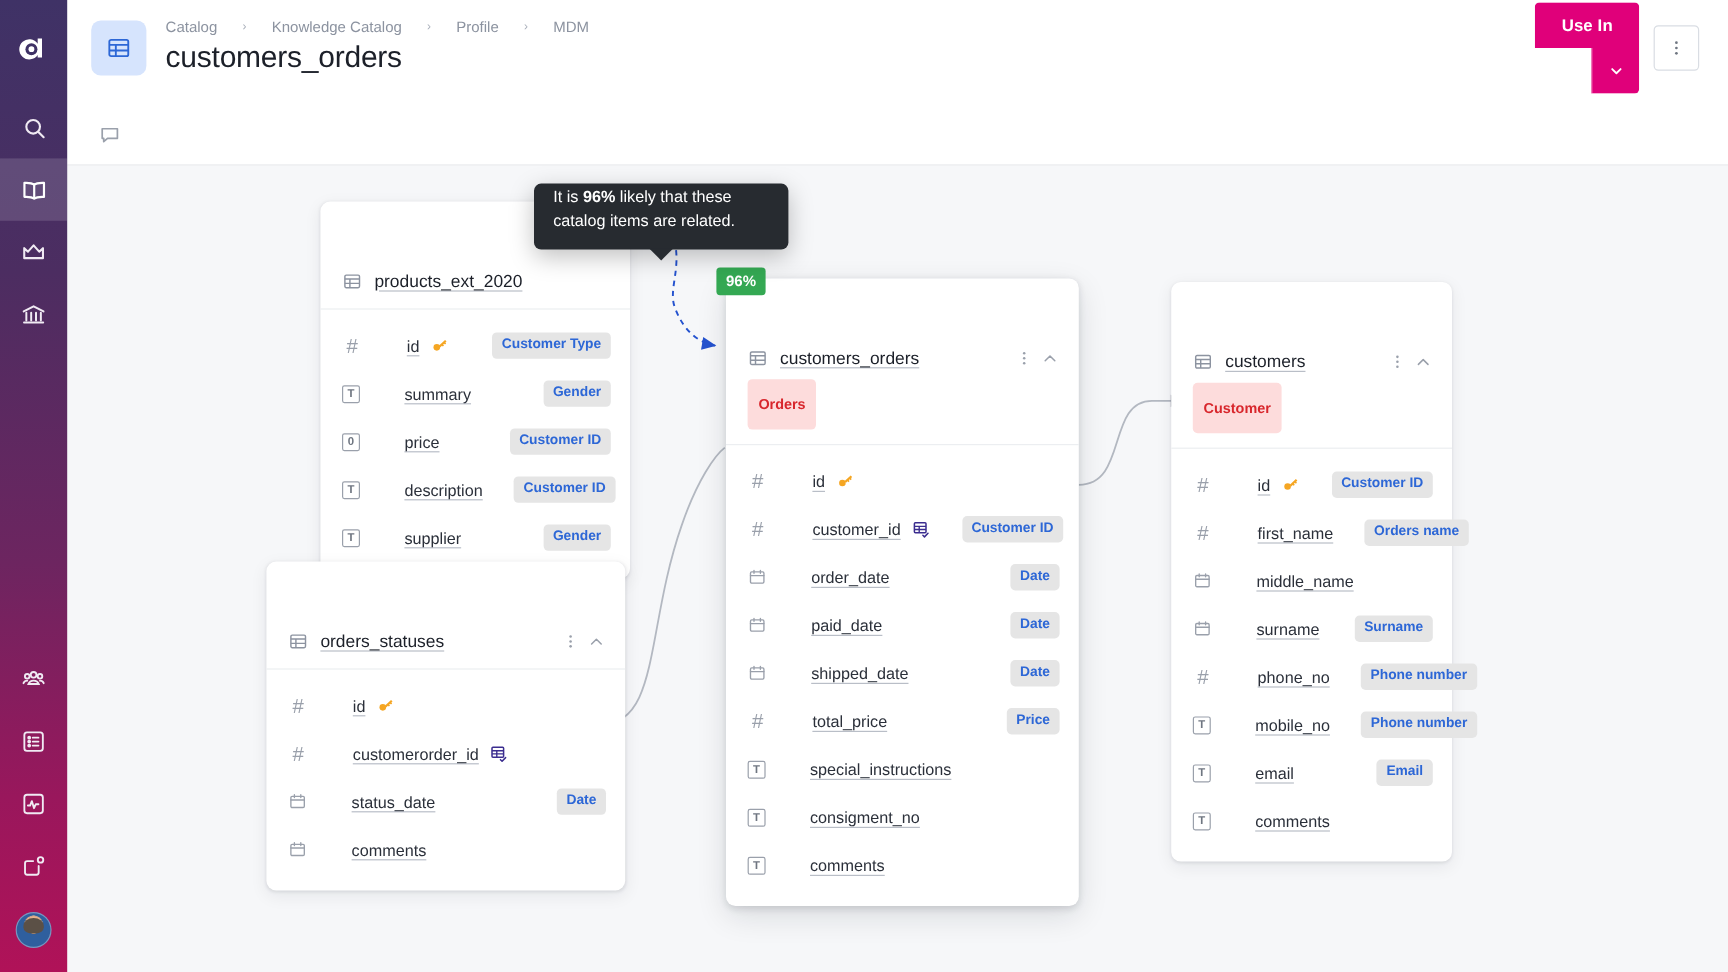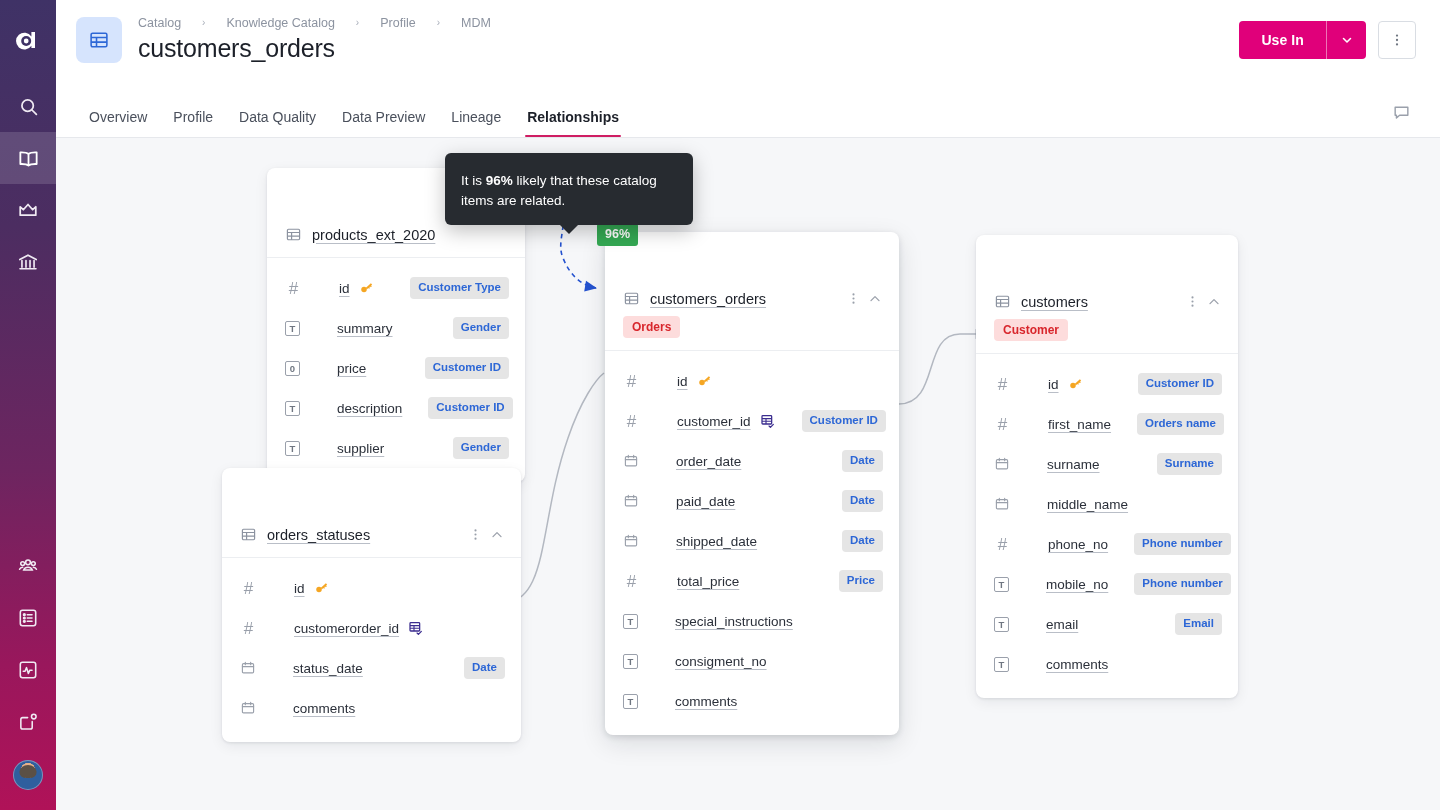--- a/index.html
+++ b/index.html
@@ -56,21 +56,21 @@
     background: #d6e4fd; display: flex; align-items: center; justify-content: center;
     margin-right: 16px;
   }
   .head-text { flex: 1 1 auto; min-width: 0; }
   .breadcrumb { display: flex; align-items: center; font-size: 12.5px; color: #8c93a0; line-height: 1; margin-bottom: 5px; gap: 14px; }
   .breadcrumb .crumb { cursor: pointer; white-space: nowrap; }
   .breadcrumb .sep { margin: 0 7px; font-size: 10px; color: #a9afba; }
   .page-title { font-size: 25px; font-weight: 400; color: #1c2029; letter-spacing: -0.2px; line-height: 1.15; }
 
   .head-actions { display: flex; align-items: center; gap: 12px; flex: 0 0 auto; }
-  .split-btn { display: flex; align-items: flex-end; border-radius: 4px; overflow: hidden; }
+  .split-btn { display: flex; align-items: flex-end; border-radius: 4px; overflow: hidden; flex-direction: column; }
   .btn-primary {
     background: #e0007a; color: #fff; border: none; font-size: 14px; font-weight: 700;
     padding: 0 22px; height: 38px; cursor: pointer; font-family: inherit; letter-spacing: .1px;
   }
   .btn-caret {
     background: #e0007a; border: none; border-left: 1px solid rgba(255,255,255,.45);
     width: 40px; height: 38px; display: flex; align-items: center; justify-content: center; cursor: pointer;
   }
   .btn-ghost {
     width: 38px; height: 38px; border: 1px solid #d9dde3; border-radius: 4px; background: #fff;
@@ -109,21 +109,21 @@
   .card-head { padding: 14px 16px 12px 18px; border-bottom: 1px solid #eceef1; }
   .card-head.tight { padding-bottom: 14px; }
   .card-head-row { display: flex; align-items: center; gap: 10px; margin-top: 44px; }
   .card-title {
     font-size: 14.5px; color: #1c2029; text-decoration: underline;
     text-decoration-color: #b9bec7; text-underline-offset: 3px; cursor: pointer;
     flex: 1 1 auto; white-space: nowrap;
   }
   .card-head-acts { display: flex; align-items: center; gap: 6px; flex: 0 0 auto; }
   .chip {
-    display: inline-block; margin-top: 9px; padding: 3px 9px; border-radius: 4px;
+    display: inline-block; margin-top: 9px; padding: 13px 9px; border-radius: 4px;
     font-size: 12px; font-weight: 700; background: #fddcdc; color: #d8262c; line-height: 1.35;
   }
   .card-body { padding: 10px 0 14px; }
   .field {
     display: flex; align-items: center; height: 40px; padding: 0 16px 0 18px; gap: 9px;
   }
   .field-name {
     font-size: 13.5px; color: #2b303a; text-decoration: underline;
     text-decoration-color: #b9bec7; text-underline-offset: 3px; cursor: pointer; white-space: nowrap; margin-left: 28px;
   }
@@ -143,21 +143,21 @@
 
   
   .prob {
     position: absolute; z-index: 20; background: #34a853; color: #fff; font-weight: 700;
     font-size: 12.5px; padding: 3px 8px; border-radius: 3px; line-height: 1.35; cursor: pointer;
   }
 
   
   .tooltip {
     position: absolute; z-index: 60; background: #272b30; color: #fff;
-    border-radius: 6px; padding: 18px 16px 14px; width: 248px;
+    border-radius: 6px; padding: 1px 16px 14px; width: 212px;
     font-size: 13.5px; line-height: 1.48; box-shadow: 0 6px 20px rgba(0,0,0,.25);
   }
   .tooltip b { font-weight: 700; }
   .tooltip::after {
     content: ""; position: absolute; left: 50%; bottom: -9px; transform: translateX(-50%);
     border-left: 10px solid transparent; border-right: 10px solid transparent;
     border-top: 10px solid #272b30;
   }
 </style>
 </head>
@@ -292,28 +292,20 @@
               <circle cx="12" cy="5.4" r="1.7"></circle>
                 <circle cx="12" cy="12" r="1.7"></circle>
                 <circle cx="12" cy="18.6" r="1.7"></circle>
             </svg>
           </span>
         </button>
       </div>
     </header>
 
     <div class="tabbar">
-      <div class="tabs">
-        <div class="tab">Overview</div>
-        <div class="tab">Profile</div>
-        <div class="tab">Data Quality</div>
-        <div class="tab">Data Preview</div>
-        <div class="tab">Lineage</div>
-        <div class="tab active">Relationships</div>
-      </div>
       <div class="tab-right">
         <div class="icon-btn">
           <span class="gl">
             <svg width="19" height="19" viewBox="0 0 24 24" fill="none" stroke="#9aa0ab" stroke-width="1.8" stroke-linejoin="round">
                 <path d="M4 5.4h16v10.1H9.6L5.6 19v-3.5H4z"></path>
               </svg>
           </span>
         </div>
       </div>
     </div>
@@ -591,21 +583,21 @@
           </div>
 
           <div class="field">
             <span class="gl gl-box">T</span>
             <span class="field-name">comments</span>
             <span class="field-spacer"></span>
           </div>
         </div>
       </div>
 
-      <div class="card" style="left:920px; top:97px; width:262px;">
+      <div class="card" style="left:920px; top:97px; width:234px;">
         <div class="card-head">
           <div class="card-head-row">
             <span class="gl">
               <svg width="17" height="17" viewBox="0 0 24 24" fill="none" stroke="#8c93a0" stroke-width="1.7">
                 <rect x="3.4" y="4.6" width="17.2" height="14.8" rx="1.6"></rect>
                   <path d="M3.4 9.2h17.2M9.3 9.2v10.2M3.4 14.3h17.2"></path>
               </svg>
             </span>
             <span class="card-title">customers</span>
             <span class="card-head-acts">
@@ -647,34 +639,34 @@
             <span class="tag">Orders name</span>
           </div>
 
           <div class="field">
             <span class="gl">
               <svg width="16" height="16" viewBox="0 0 24 24" fill="none" stroke="#9aa0ab" stroke-width="1.7" stroke-linecap="round">
                   <rect x="3.6" y="5.4" width="16.8" height="14" rx="1.6"></rect>
                   <path d="M3.6 10h16.8M8 3.4v3.6M16 3.4v3.6"></path>
                 </svg>
             </span>
-            <span class="field-name">surname</span>
-            <span class="field-spacer"></span>
-            <span class="tag">Surname</span>
+            <span class="field-name">middle_name</span>
+            <span class="field-spacer"></span>
           </div>
 
           <div class="field">
             <span class="gl">
               <svg width="16" height="16" viewBox="0 0 24 24" fill="none" stroke="#9aa0ab" stroke-width="1.7" stroke-linecap="round">
                   <rect x="3.6" y="5.4" width="16.8" height="14" rx="1.6"></rect>
                   <path d="M3.6 10h16.8M8 3.4v3.6M16 3.4v3.6"></path>
                 </svg>
             </span>
-            <span class="field-name">middle_name</span>
-            <span class="field-spacer"></span>
+            <span class="field-name">surname</span>
+            <span class="field-spacer"></span>
+            <span class="tag">Surname</span>
           </div>
 
 
           <div class="field">
             <span class="gl gl-hash">#</span>
             <span class="field-name">phone_no</span>
             <span class="field-spacer"></span>
             <span class="tag">Phone number</span>
           </div>
 

